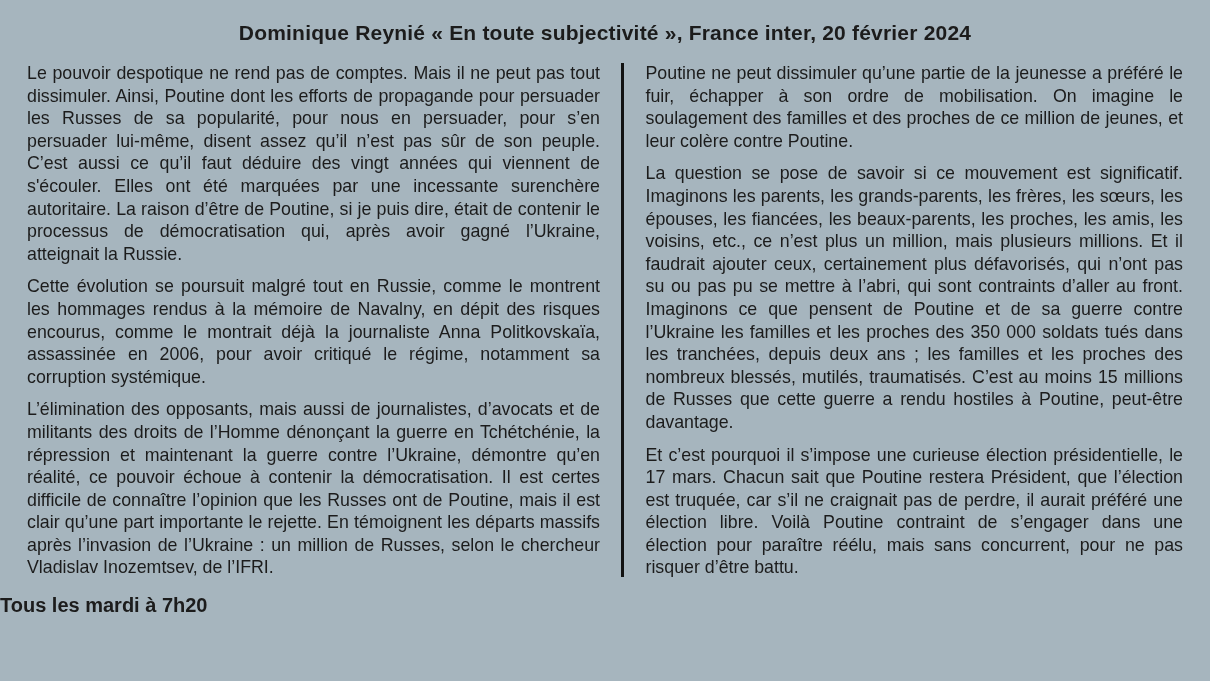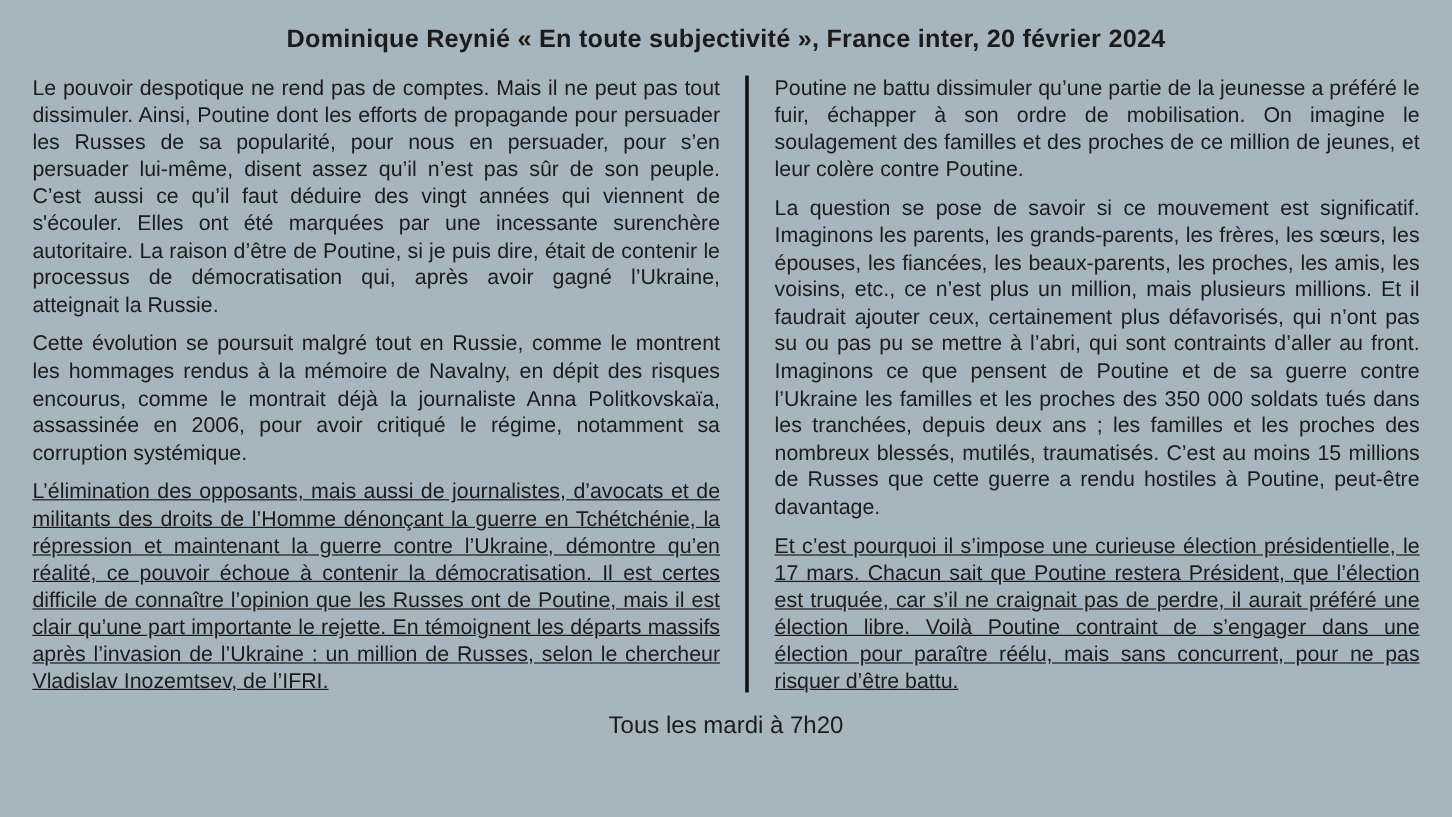--- a/index.html
+++ b/index.html
@@ -39,47 +39,46 @@
     background:var(--divider);
     margin:1px 22px 2px 21px;
   }
   .col p{
     margin:0 0 10px 0;
     font-size:17.8px;
     line-height:22.6px;
     text-align:justify;
     text-justify:inter-word;
   }
-  .col p:last-child{margin-bottom:0;text-decoration:underline;}
+  .col p:last-child{margin-bottom:0;}
   .footer{
     margin-top:15px;
-    text-align:center;
     font-size:20px;
-    font-weight:400;
+    font-weight:700;
   }
 </style>
 </head>
 <body>
 
 <div class="page">
 
   <h1 class="title">Dominique Reynié «&nbsp;En toute subjectivité&nbsp;», France inter, 20 février 2024</h1>
 
   <div class="columns">
 
     <div class="col left">
       <p>Le pouvoir despotique ne rend pas de comptes. Mais il ne peut pas tout dissimuler. Ainsi, Poutine dont les efforts de propagande pour persuader les Russes de sa popularité, pour nous en persuader, pour s’en persuader lui-même, disent assez qu’il n’est pas sûr de son peuple. C’est aussi ce qu’il faut déduire des vingt années qui viennent de s'écouler. Elles ont été marquées par une incessante surenchère autoritaire. La raison d’être de Poutine, si je puis dire, était de contenir le processus de démocratisation qui, après avoir gagné l’Ukraine, atteignait la Russie.</p>
       <p>Cette évolution se poursuit malgré tout en Russie, comme le montrent les hommages rendus à la mémoire de Navalny, en dépit des risques encourus, comme le montrait déjà la journaliste Anna Politkovskaïa, assassinée en 2006, pour avoir critiqué le régime, notamment sa corruption systémique.</p>
       <p>L’élimination des opposants, mais aussi de journalistes, d’avocats et de militants des droits de l’Homme dénonçant la guerre en Tchétchénie, la répression et maintenant la guerre contre l’Ukraine, démontre qu’en réalité, ce pouvoir échoue à contenir la démocratisation. Il est certes difficile de connaître l’opinion que les Russes ont de Poutine, mais il est clair qu’une part importante le rejette. En témoignent les départs massifs après l’invasion de l’Ukraine&nbsp;: un million de Russes, selon le chercheur Vladislav Inozemtsev, de l’IFRI.</p>
     </div>
 
     <div class="divider"></div>
 
     <div class="col right">
-      <p>Poutine ne battu dissimuler qu’une partie de la jeunesse a préféré le fuir, échapper à son ordre de mobilisation. On imagine le soulagement des familles et des proches de ce million de jeunes, et leur colère contre Poutine.</p>
+      <p>Poutine ne peut dissimuler qu’une partie de la jeunesse a préféré le fuir, échapper à son ordre de mobilisation. On imagine le soulagement des familles et des proches de ce million de jeunes, et leur colère contre Poutine.</p>
       <p>La question se pose de savoir si ce mouvement est significatif. Imaginons les parents, les grands-parents, les frères, les sœurs, les épouses, les fiancées, les beaux-parents, les proches, les amis, les voisins, etc., ce n’est plus un million, mais plusieurs millions. Et il faudrait ajouter ceux, certainement plus défavorisés, qui n’ont pas su ou pas pu se mettre à l’abri, qui sont contraints d’aller au front. Imaginons ce que pensent de Poutine et de sa guerre contre l’Ukraine les familles et les proches des 350&nbsp;000 soldats tués dans les tranchées, depuis deux ans&nbsp;; les familles et les proches des nombreux blessés, mutilés, traumatisés. C’est au moins 15 millions de Russes que cette guerre a rendu hostiles à Poutine, peut-être davantage.</p>
       <p>Et c’est pourquoi il s’impose une curieuse élection présidentielle, le 17 mars. Chacun sait que Poutine restera Président, que l’élection est truquée, car s’il ne craignait pas de perdre, il aurait préféré une élection libre. Voilà Poutine contraint de s’engager dans une élection pour paraître réélu, mais sans concurrent, pour ne pas risquer d’être battu.</p>
     </div>
 
   </div>
 
   <div class="footer">Tous les mardi à 7h20</div>
 
 </div>
 

